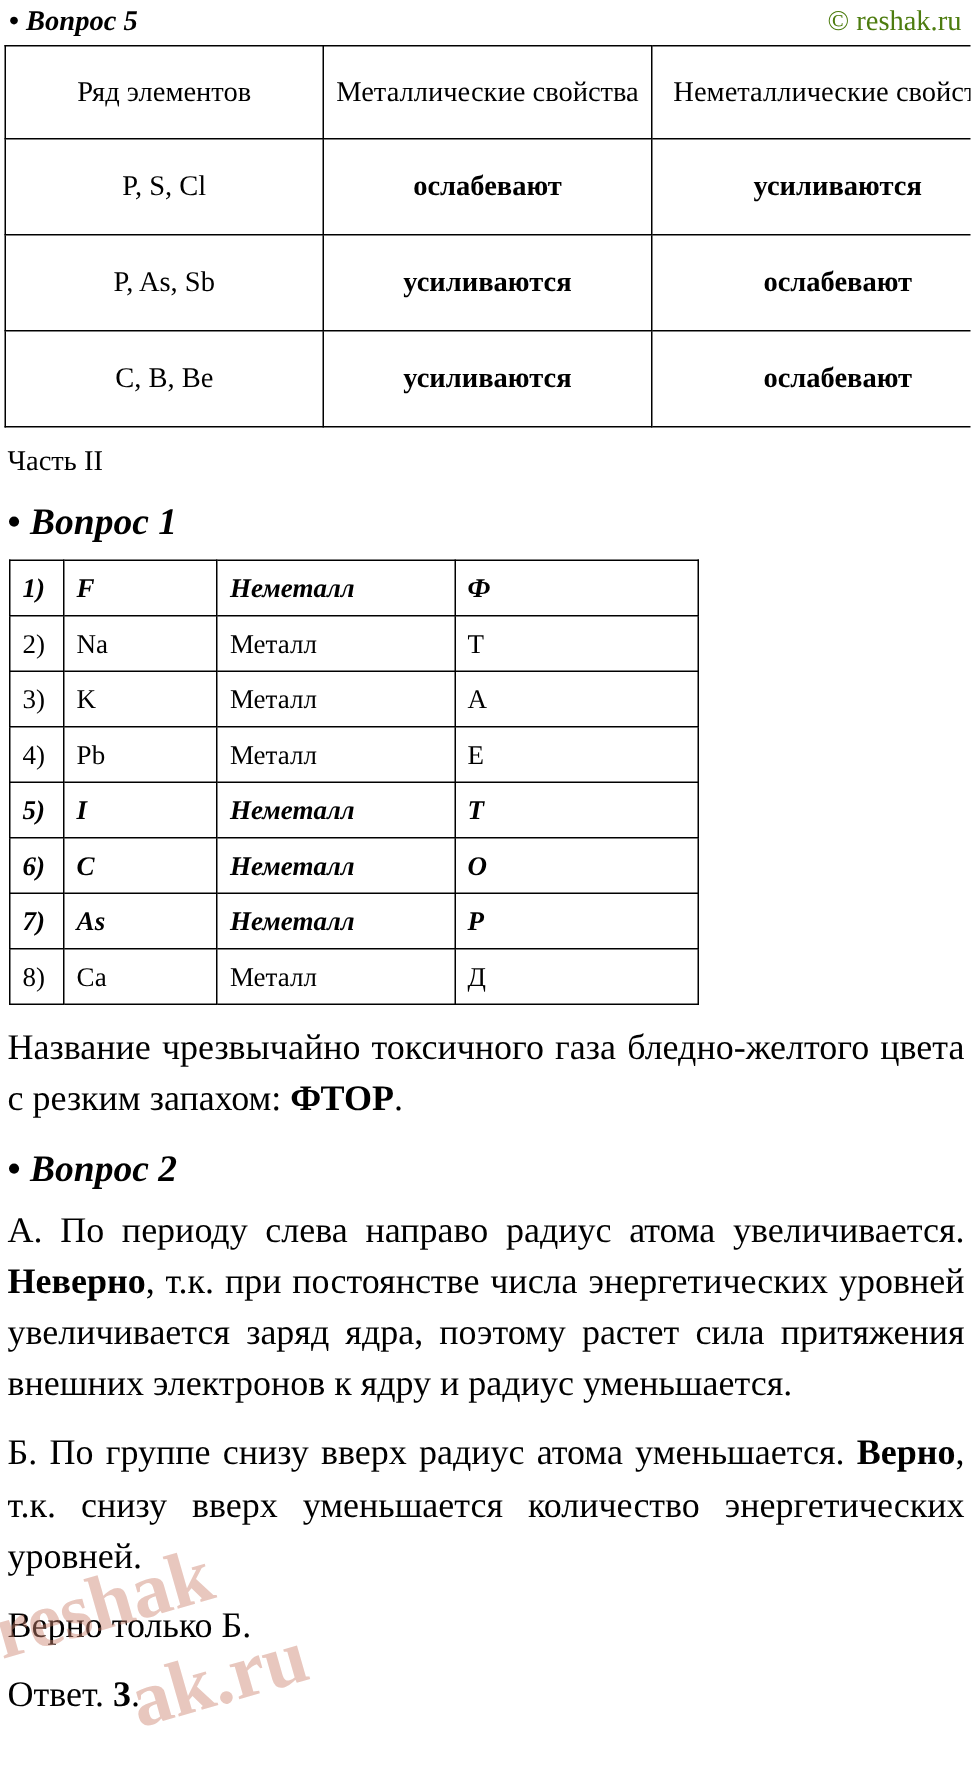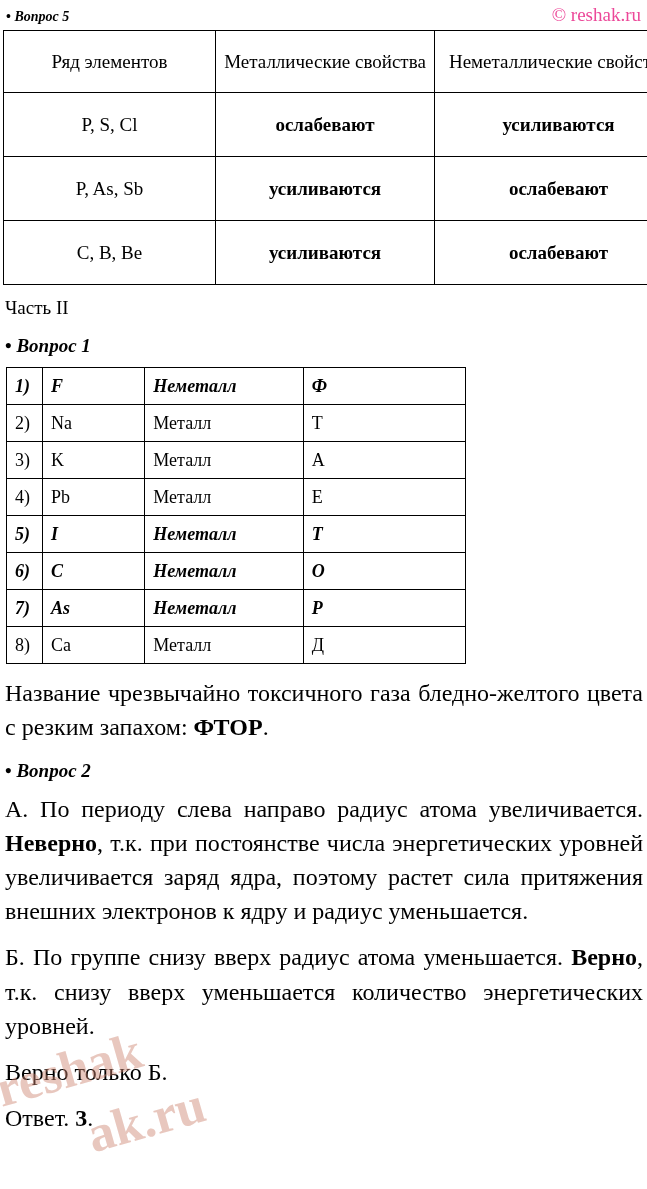--- a/index.html
+++ b/index.html
@@ -25,30 +25,30 @@
   
   .header-row {
     display: flex;
     align-items: baseline;
     justify-content: space-between;
     padding: 4px 4px 2px 4px;
   }
   .q-heading {
     font-weight: bold;
     font-style: italic;
-    font-size: 14px;
+    font-size: 19px;
     white-space: nowrap;
   }
   .bullet {
     font-style: normal;
     font-weight: bold;
   }
   .watermark-text {
     font-size: 19px;
-    color: #ec4899;
+    color: #4d7c0f;
     font-family: "Liberation Serif", serif;
   }
 
   
   table.props {
     border-collapse: collapse;
     width: 643px;
     margin: 2px 0 0 1px;
     table-layout: fixed;
   }
@@ -71,21 +71,21 @@
 
   
   .part-heading {
     font-weight: normal;
     font-size: 19px;
     margin: 12px 0 0 3px;
   }
   .q-heading2 {
     font-weight: bold;
     font-style: italic;
-    font-size: 19px;
+    font-size: 25px;
     margin: 16px 0 10px 3px;
   }
 
   
   table.elems {
     border-collapse: collapse;
     margin: 0 0 0 4px;
     table-layout: fixed;
     width: 460px;
   }

